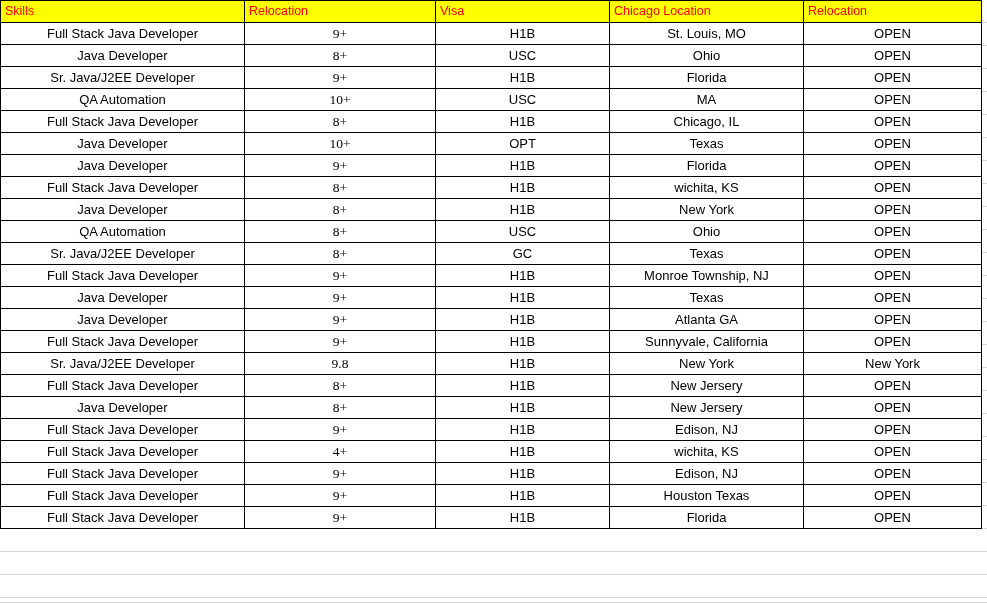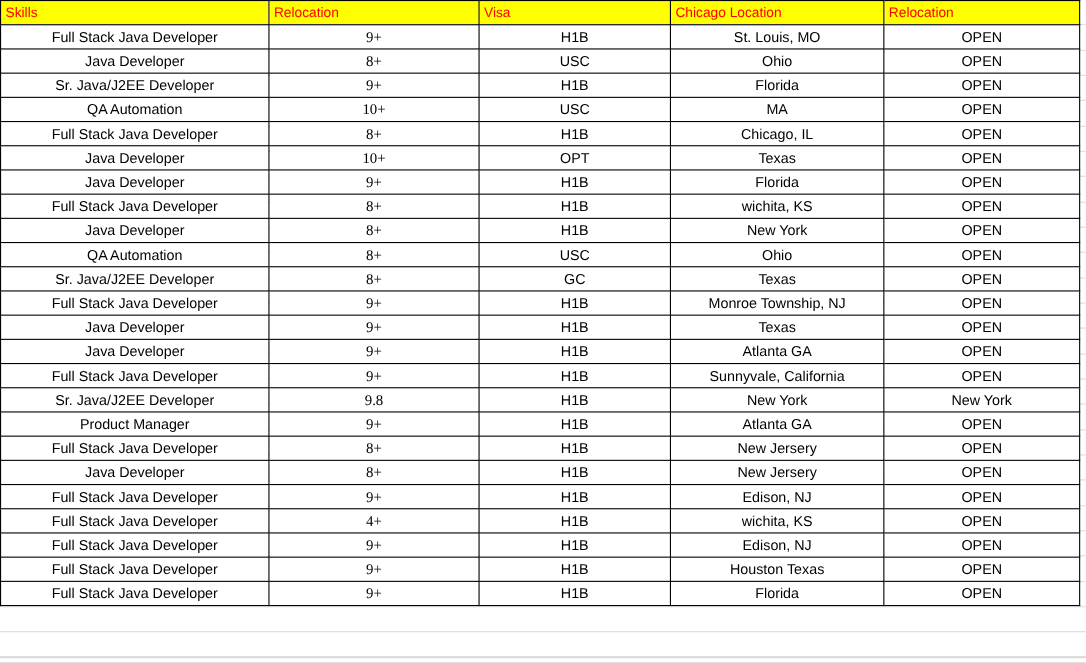--- a/index.html
+++ b/index.html
@@ -211,27 +211,20 @@
         <td class="col-relocation">OPEN</td>
       </tr>
       <tr>
         <td class="col-skills">Sr. Java/J2EE Developer</td>
         <td class="col-experience">9.8</td>
         <td class="col-visa">H1B</td>
         <td class="col-location">New York</td>
         <td class="col-relocation">New York</td>
       </tr>
       <tr>
-        <td class="col-skills">Product Manager</td>
-        <td class="col-experience">9+</td>
-        <td class="col-visa">H1B</td>
-        <td class="col-location">Atlanta GA</td>
-        <td class="col-relocation">OPEN</td>
-      </tr>
-      <tr>
         <td class="col-skills">Full Stack Java Developer</td>
         <td class="col-experience">8+</td>
         <td class="col-visa">H1B</td>
         <td class="col-location">New Jersery</td>
         <td class="col-relocation">OPEN</td>
       </tr>
       <tr>
         <td class="col-skills">Java Developer</td>
         <td class="col-experience">8+</td>
         <td class="col-visa">H1B</td>

